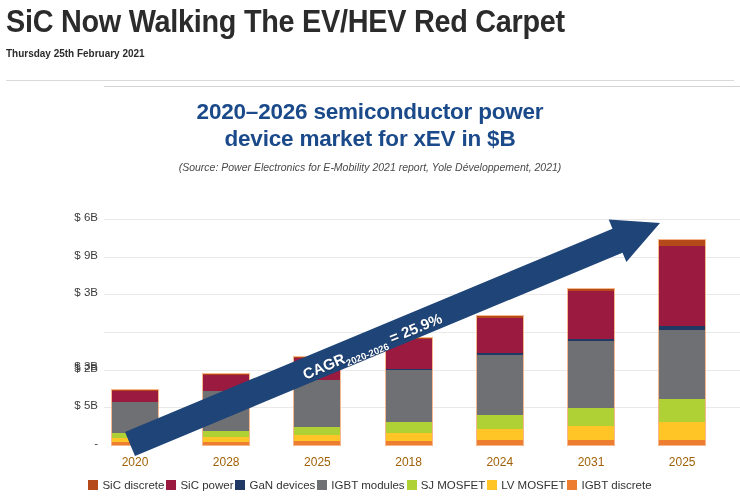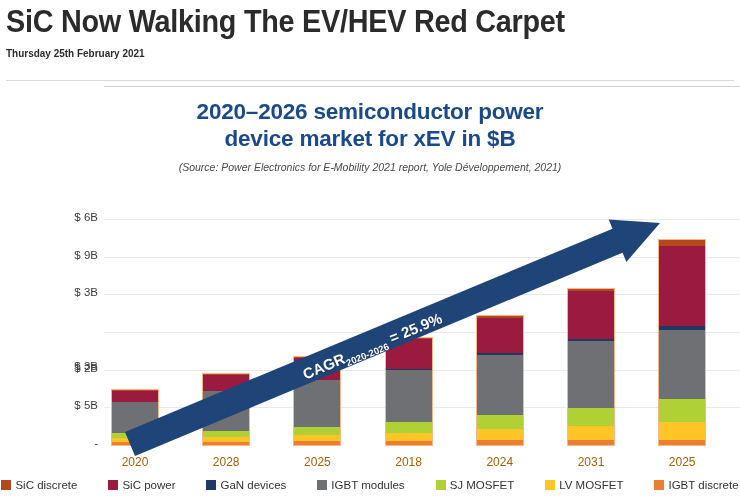--- a/index.html
+++ b/index.html
@@ -50,21 +50,21 @@
   
   #arrow-svg{position:absolute;left:96px;top:95px;width:638px;height:290px;pointer-events:none;}
   #cagr-label{
     position:absolute;color:#ffffff;font-size:15px;font-weight:bold;
     white-space:nowrap;text-shadow:0 1px 1px rgba(0,0,0,.25);
   }
   #cagr-label sub{font-size:9.5px;font-weight:bold;}
   
   #legend{
     position:absolute;left:0;top:474px;width:740px;height:22px;
-    display:flex;justify-content:center;align-items:center;gap:31px;
+    display:flex;justify-content:center;align-items:center;gap:2px;
   }
   .legend-item{display:flex;align-items:center;gap:4px;}
   .legend-swatch{width:10px;height:10px;display:inline-block;}
   .legend-text{font-size:11.5px;color:#333;white-space:nowrap;}
 </style>
 </head>
 <body>
 
 <div id="page-header">
   <h1 id="article-title">SiC Now Walking The EV/HEV Red Carpet</h1>

